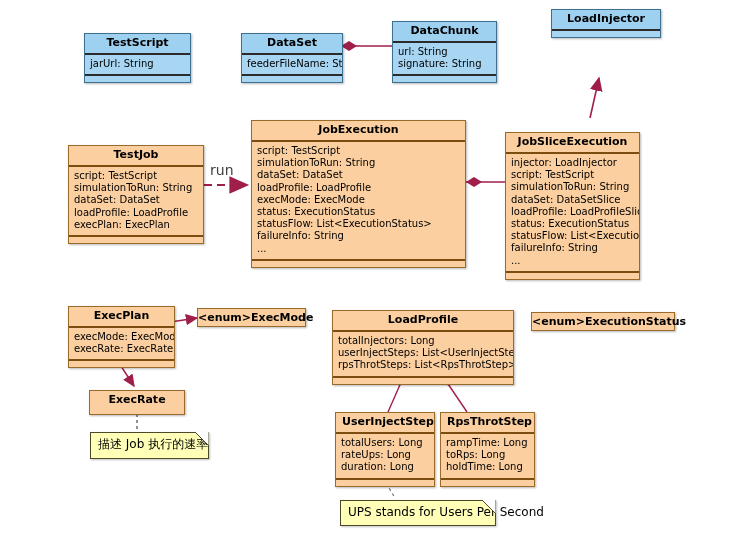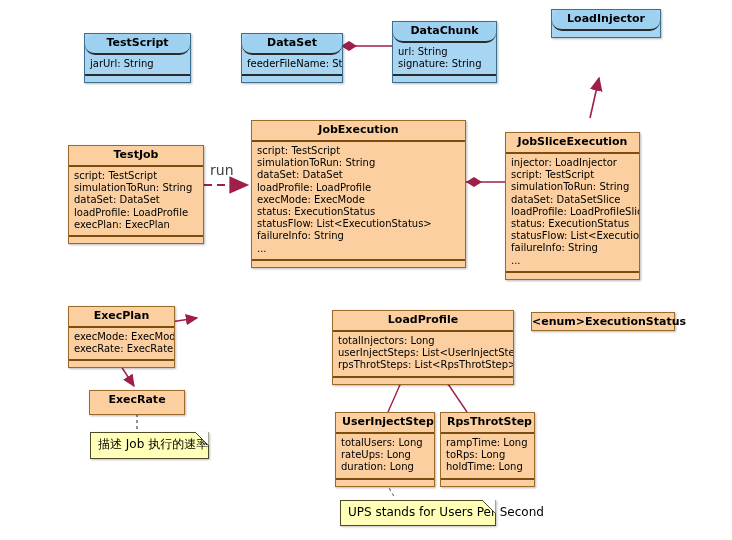--- a/index.html
+++ b/index.html
@@ -46,21 +46,21 @@
     color: #000000;
     padding: 3px 5px 4px 5px;
     border-bottom: 1px solid #6b4a18;
     white-space: nowrap;
   }
   .uml-class .ftr {
     height: 6px;
   }
   
   .blue { background: #a8d5f2; }
-  .blue .hdr { background: #9ed0f0; border-bottom: 2px solid #2b2b2b; border-radius: 10px; }
+  .blue .hdr { background: #9ed0f0; border-bottom: 2px solid #2b2b2b; }
   .blue .attrs { background: #a8d5f2; border-bottom: 2px solid #2b2b2b; }
   .blue .ftr { background: #a8d5f2; }
   .blue { border: 1px solid #3d6f90; }
   
   .orange { background: #0f766e; border: 1px solid #9a6a2a; }
   .orange .hdr { background: #fbcfa0; border-bottom: 2px solid #7d4d10; }
   .orange .attrs { background: #fbcfa0; border-bottom: 2px solid #7d4d10; }
   .orange .ftr { background: #fbcfa0; }
   
   .enum-box {
@@ -249,20 +249,21 @@
 
   <div class="uml-class orange" style="left:68px; top:306px; width:107px;">
     <div class="hdr">ExecPlan</div>
     <div class="attrs">
       <div>execMode: ExecMode</div>
       <div>execRate: ExecRate</div>
     </div>
     <div class="ftr"></div>
   </div>
 
+  <div class="enum-box" style="left:197px; top:308px; width:109px; height:19px;">&lt;enum&gt;ExecMode</div>
 
   <div class="enum-box" style="left:531px; top:312px; width:144px; height:19px;">&lt;enum&gt;ExecutionStatus</div>
 
   <div class="uml-class orange" style="left:89px; top:390px; width:96px;">
     <div class="hdr" style="border-bottom:none;">ExecRate</div>
     <div class="ftr" style="height:4px;"></div>
   </div>
 
   <div class="note" style="left:90px; top:432px; width:119px; height:27px;">
     <span>描述 Job 执行的速率</span>

